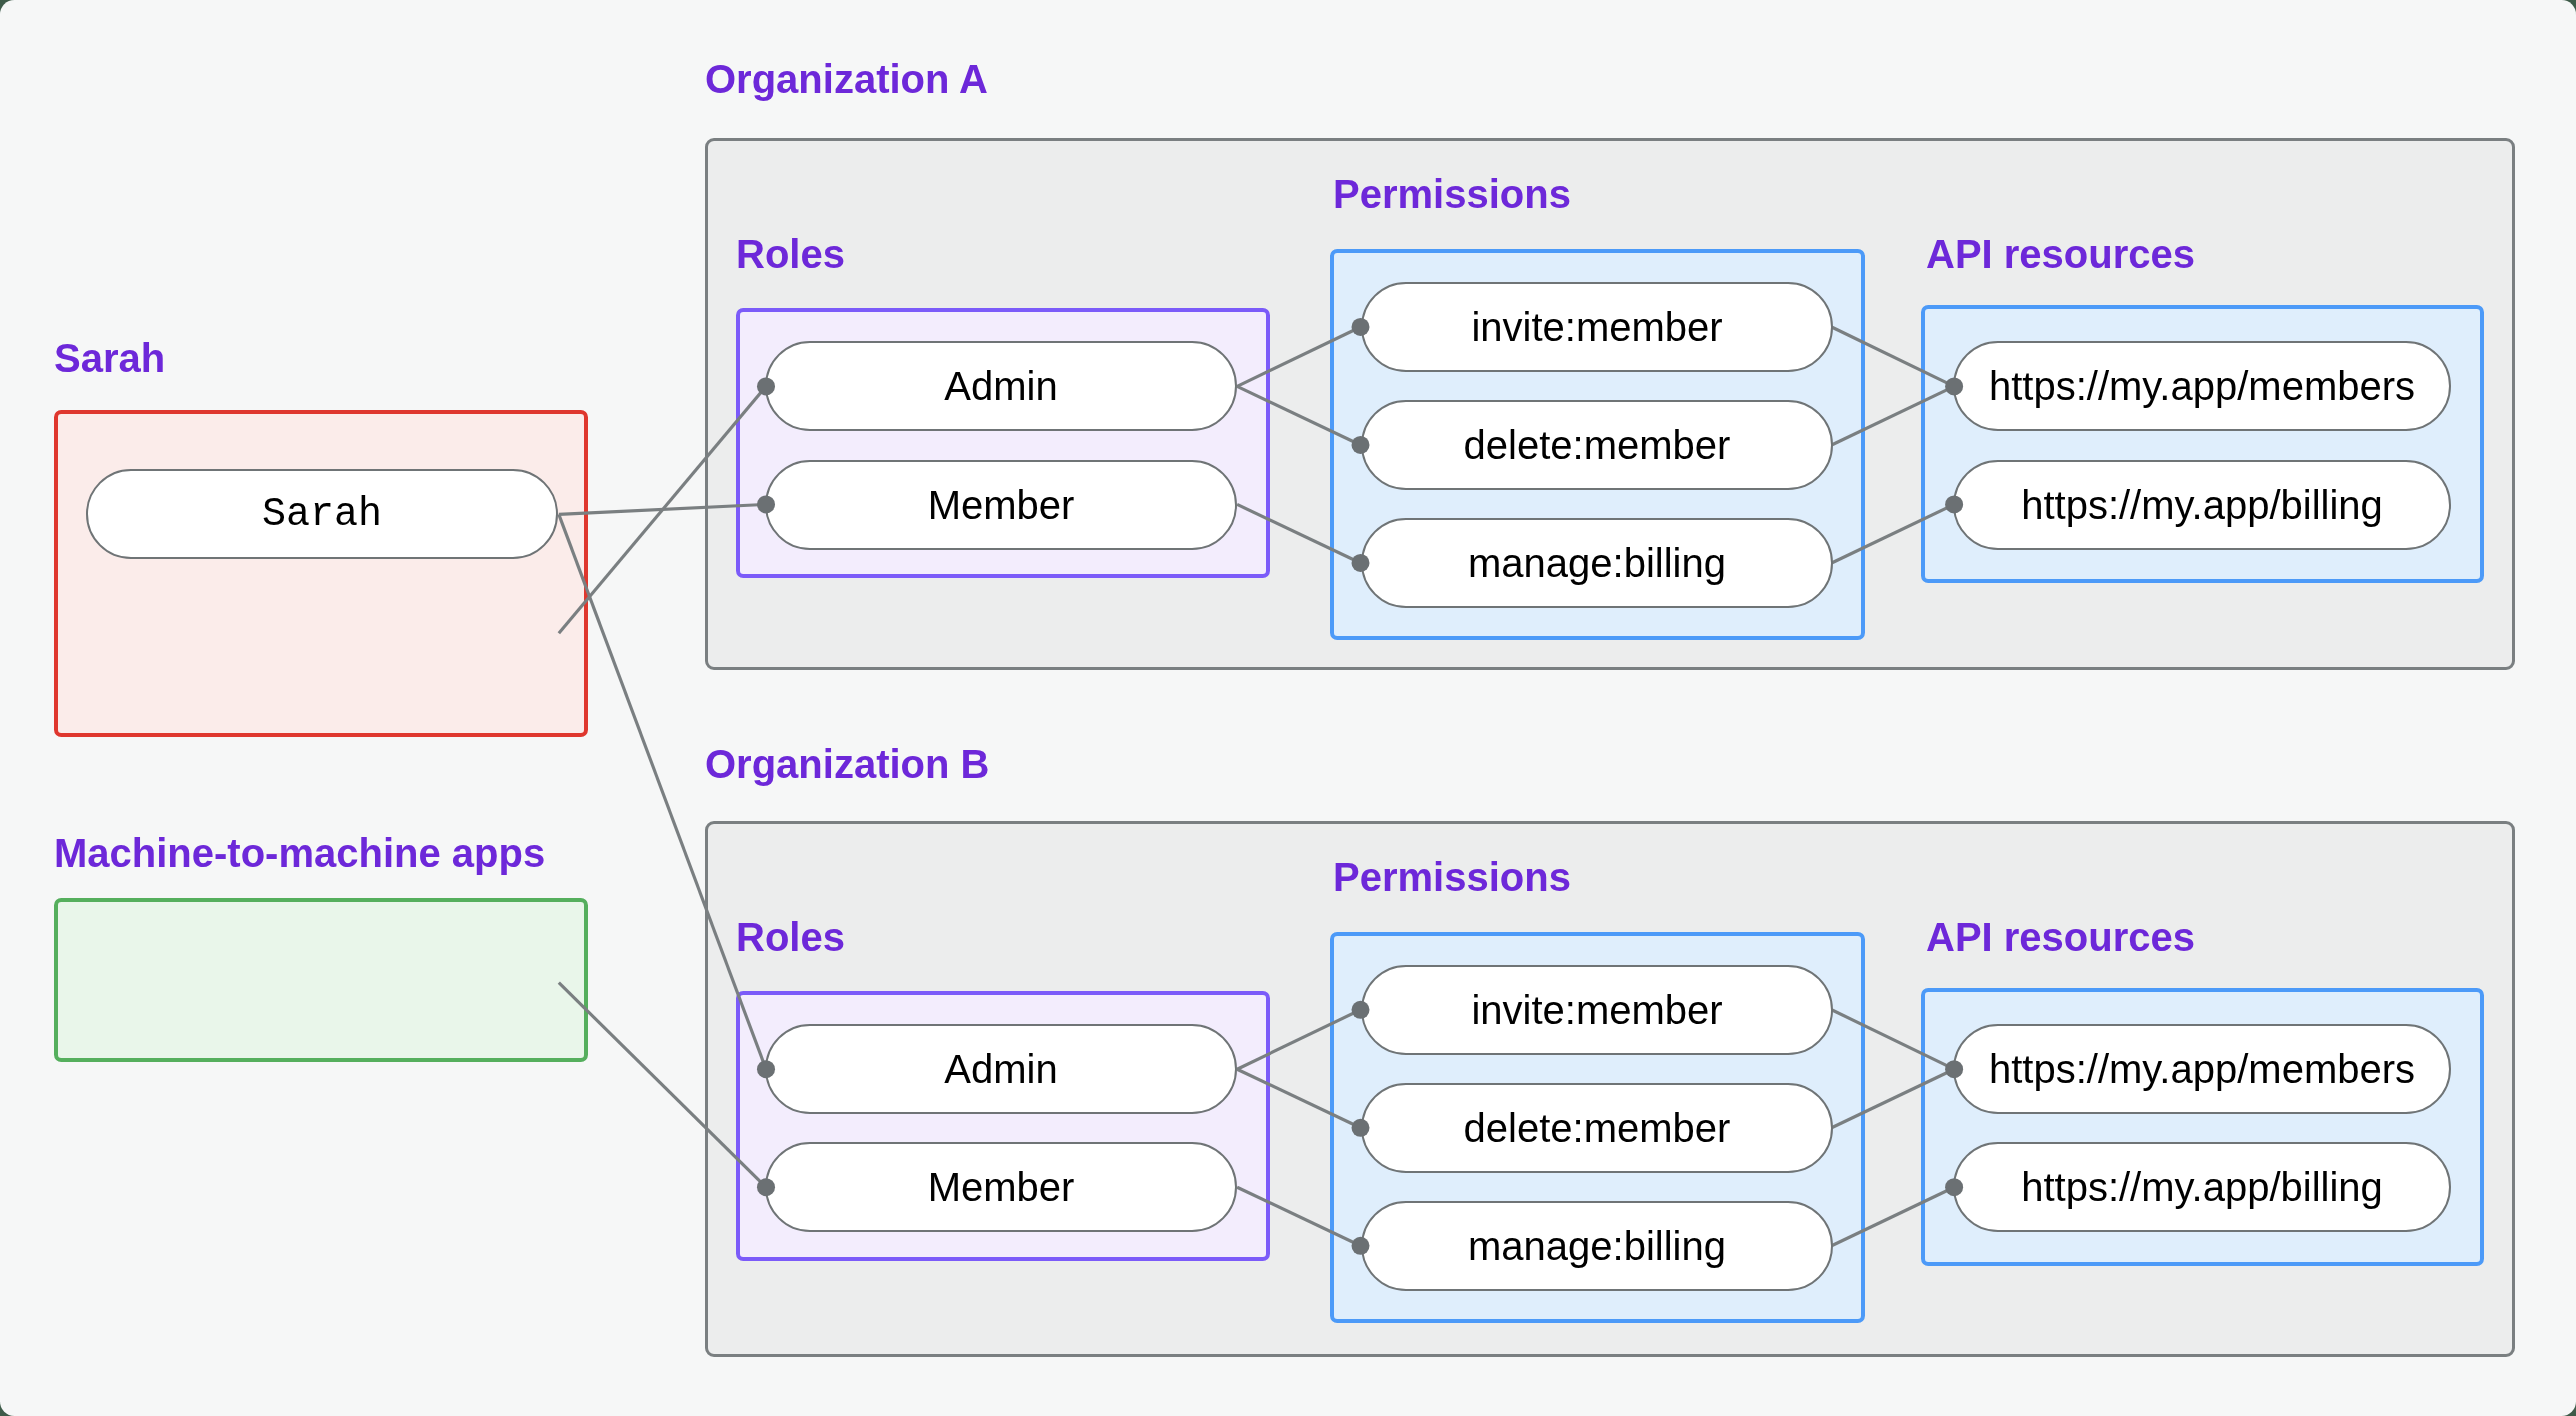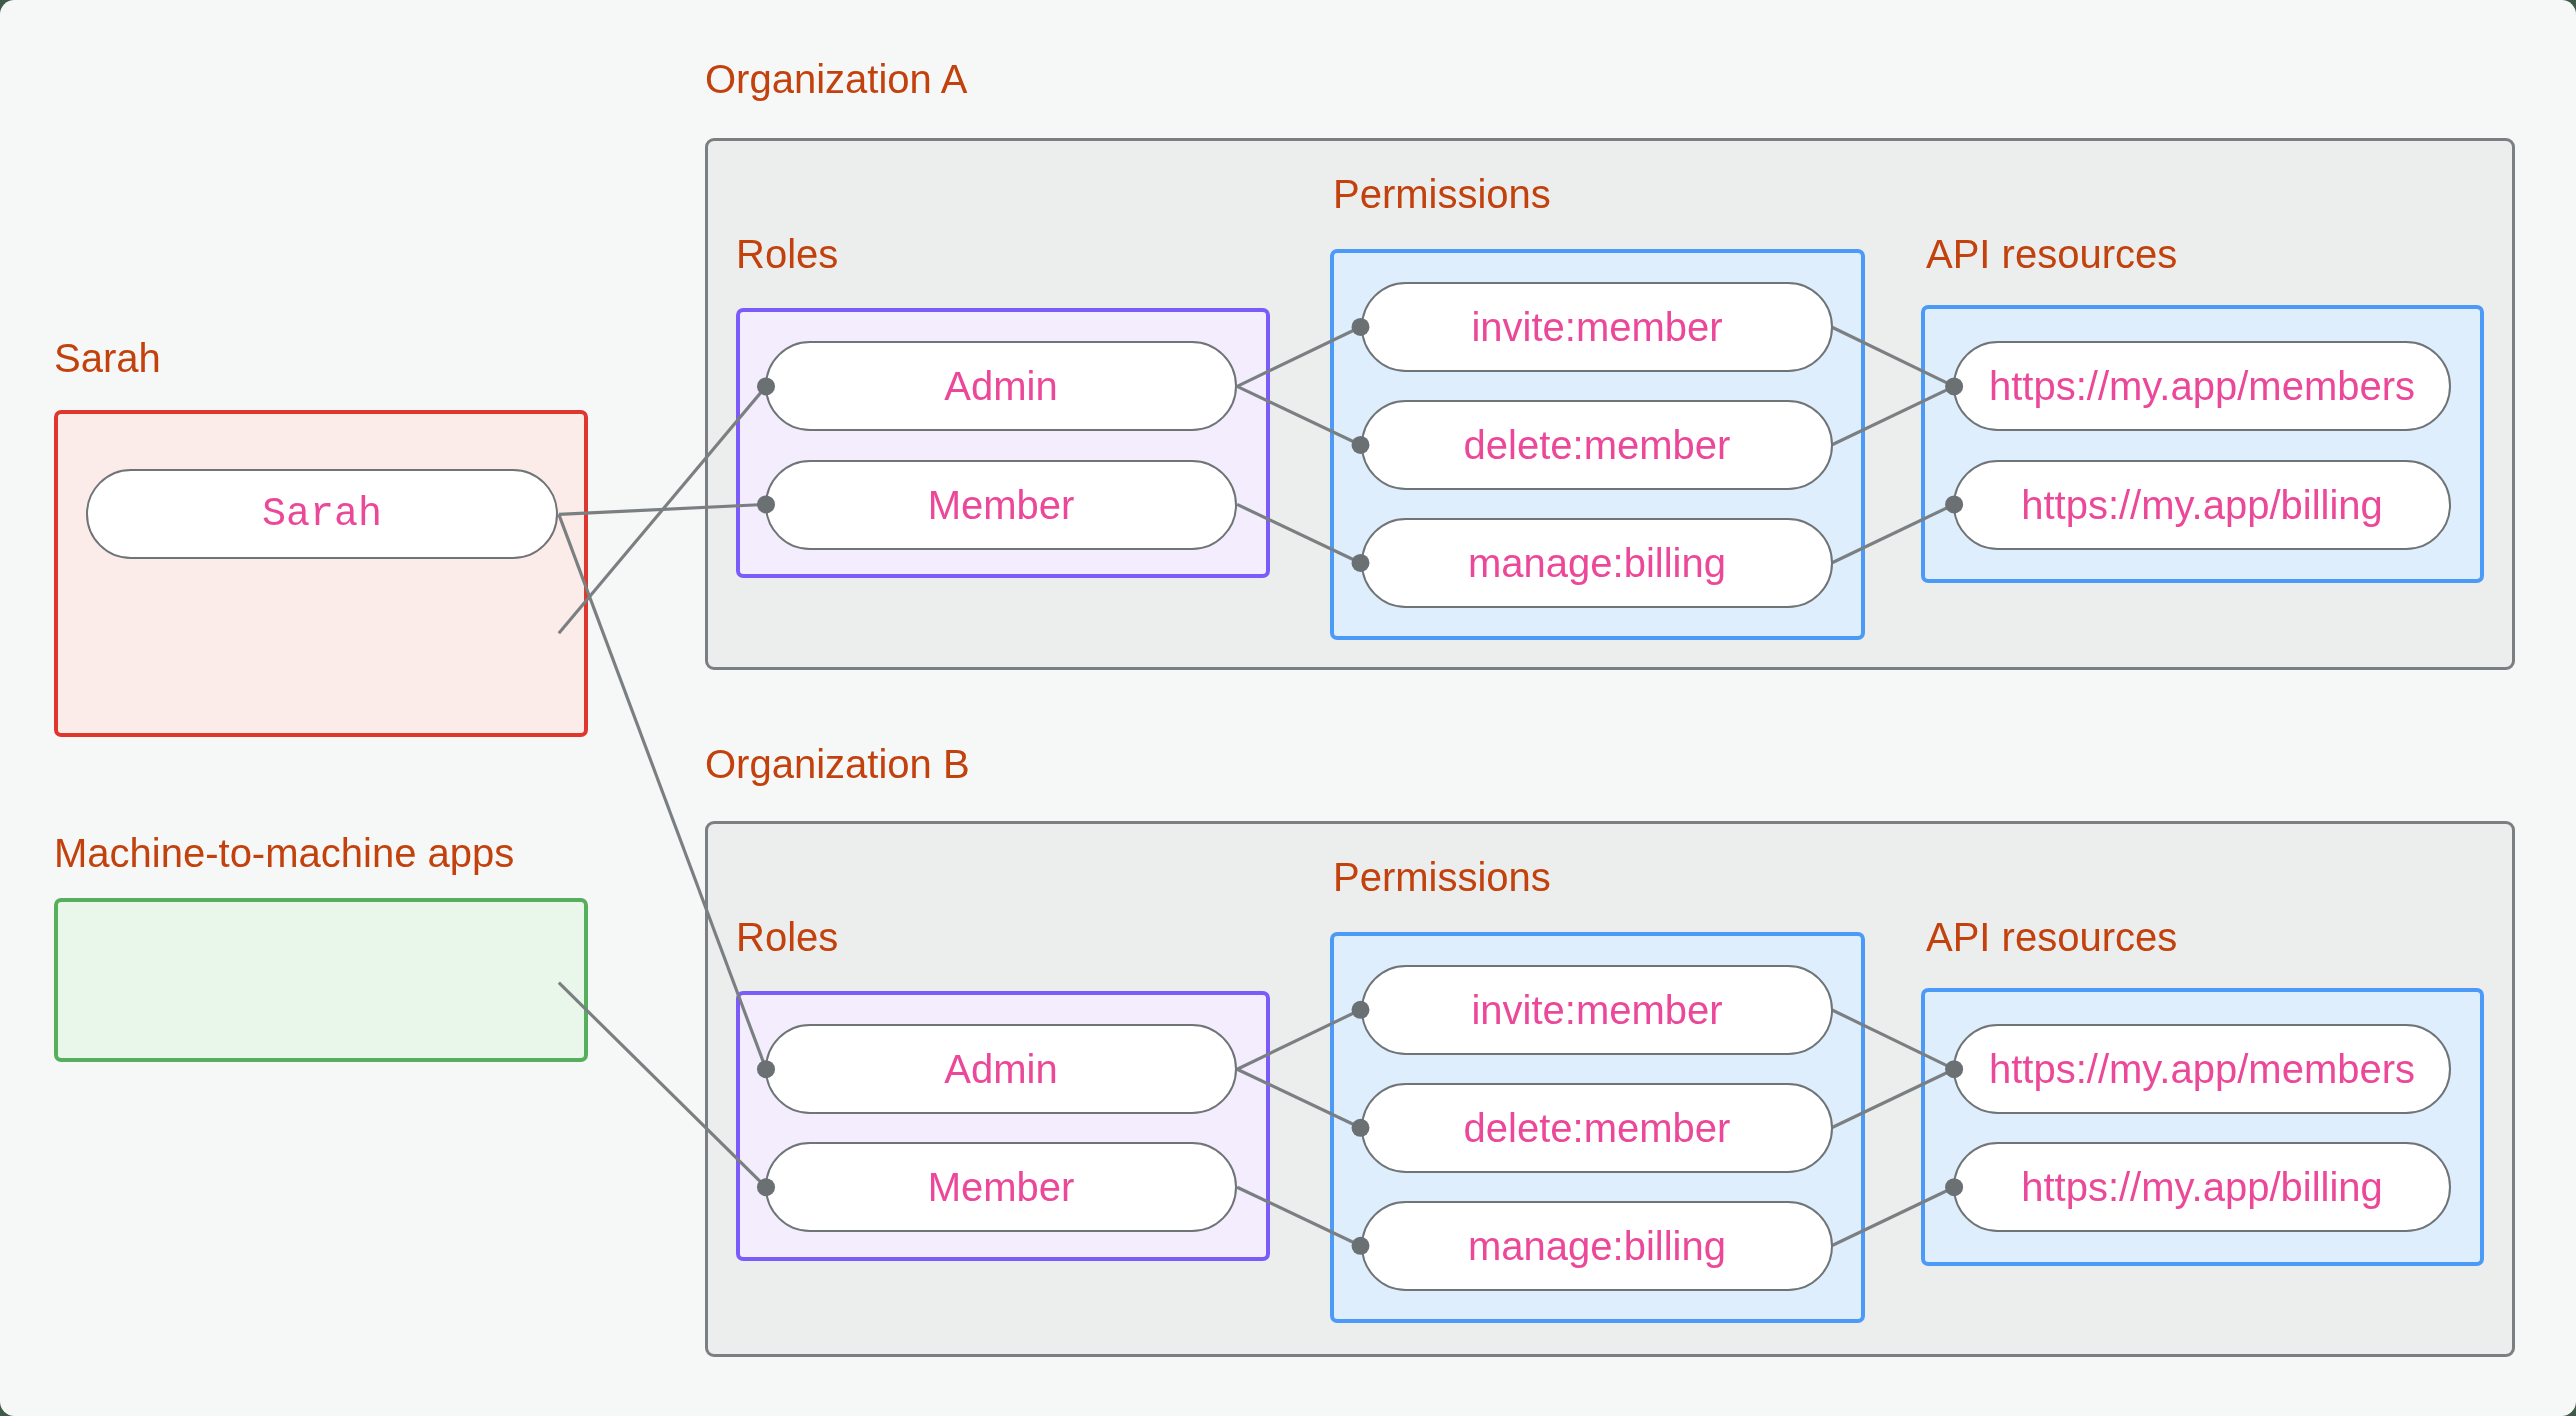--- a/index.html
+++ b/index.html
@@ -15,23 +15,24 @@
     background: #F6F7F7;
     border-radius: 14.4px;
     overflow: hidden;
   }
 
   
   .section-label {
     position: absolute;
     font-size: 40px;
     line-height: 47px;
-    color: #c2410c;
+    color: #6d28d9;
     white-space: nowrap;
     z-index: 3;
+    font-weight: bold;
   }
 
   
   .group-box {
     position: absolute;
     box-sizing: border-box;
     border-radius: 7.2px;
     z-index: 1;
   }
   .org-box      { border: 3.6px solid #7A7F81; background: #ECEDED; border-radius: 9px; }
@@ -46,21 +47,21 @@
     position: absolute;
     box-sizing: border-box;
     height: 90px;
     background: #FFFFFF;
     border: 2.7px solid #6F7476;
     border-radius: 45px;
     display: flex;
     align-items: center;
     justify-content: center;
     font-size: 40px;
-    color: #ec4899;
+    color: #000000;
     white-space: nowrap;
     z-index: 3;
   }
   .w-node { width: 472px; }
   .w-api  { width: 498px; }
 
   
   #edges-layer { position: absolute; left: 0; top: 0; z-index: 2; pointer-events: none; }
   #dots-layer  { position: absolute; left: 0; top: 0; z-index: 4; pointer-events: none; }
   #edges-layer line { stroke: #7A7F81; stroke-width: 3.5; }

